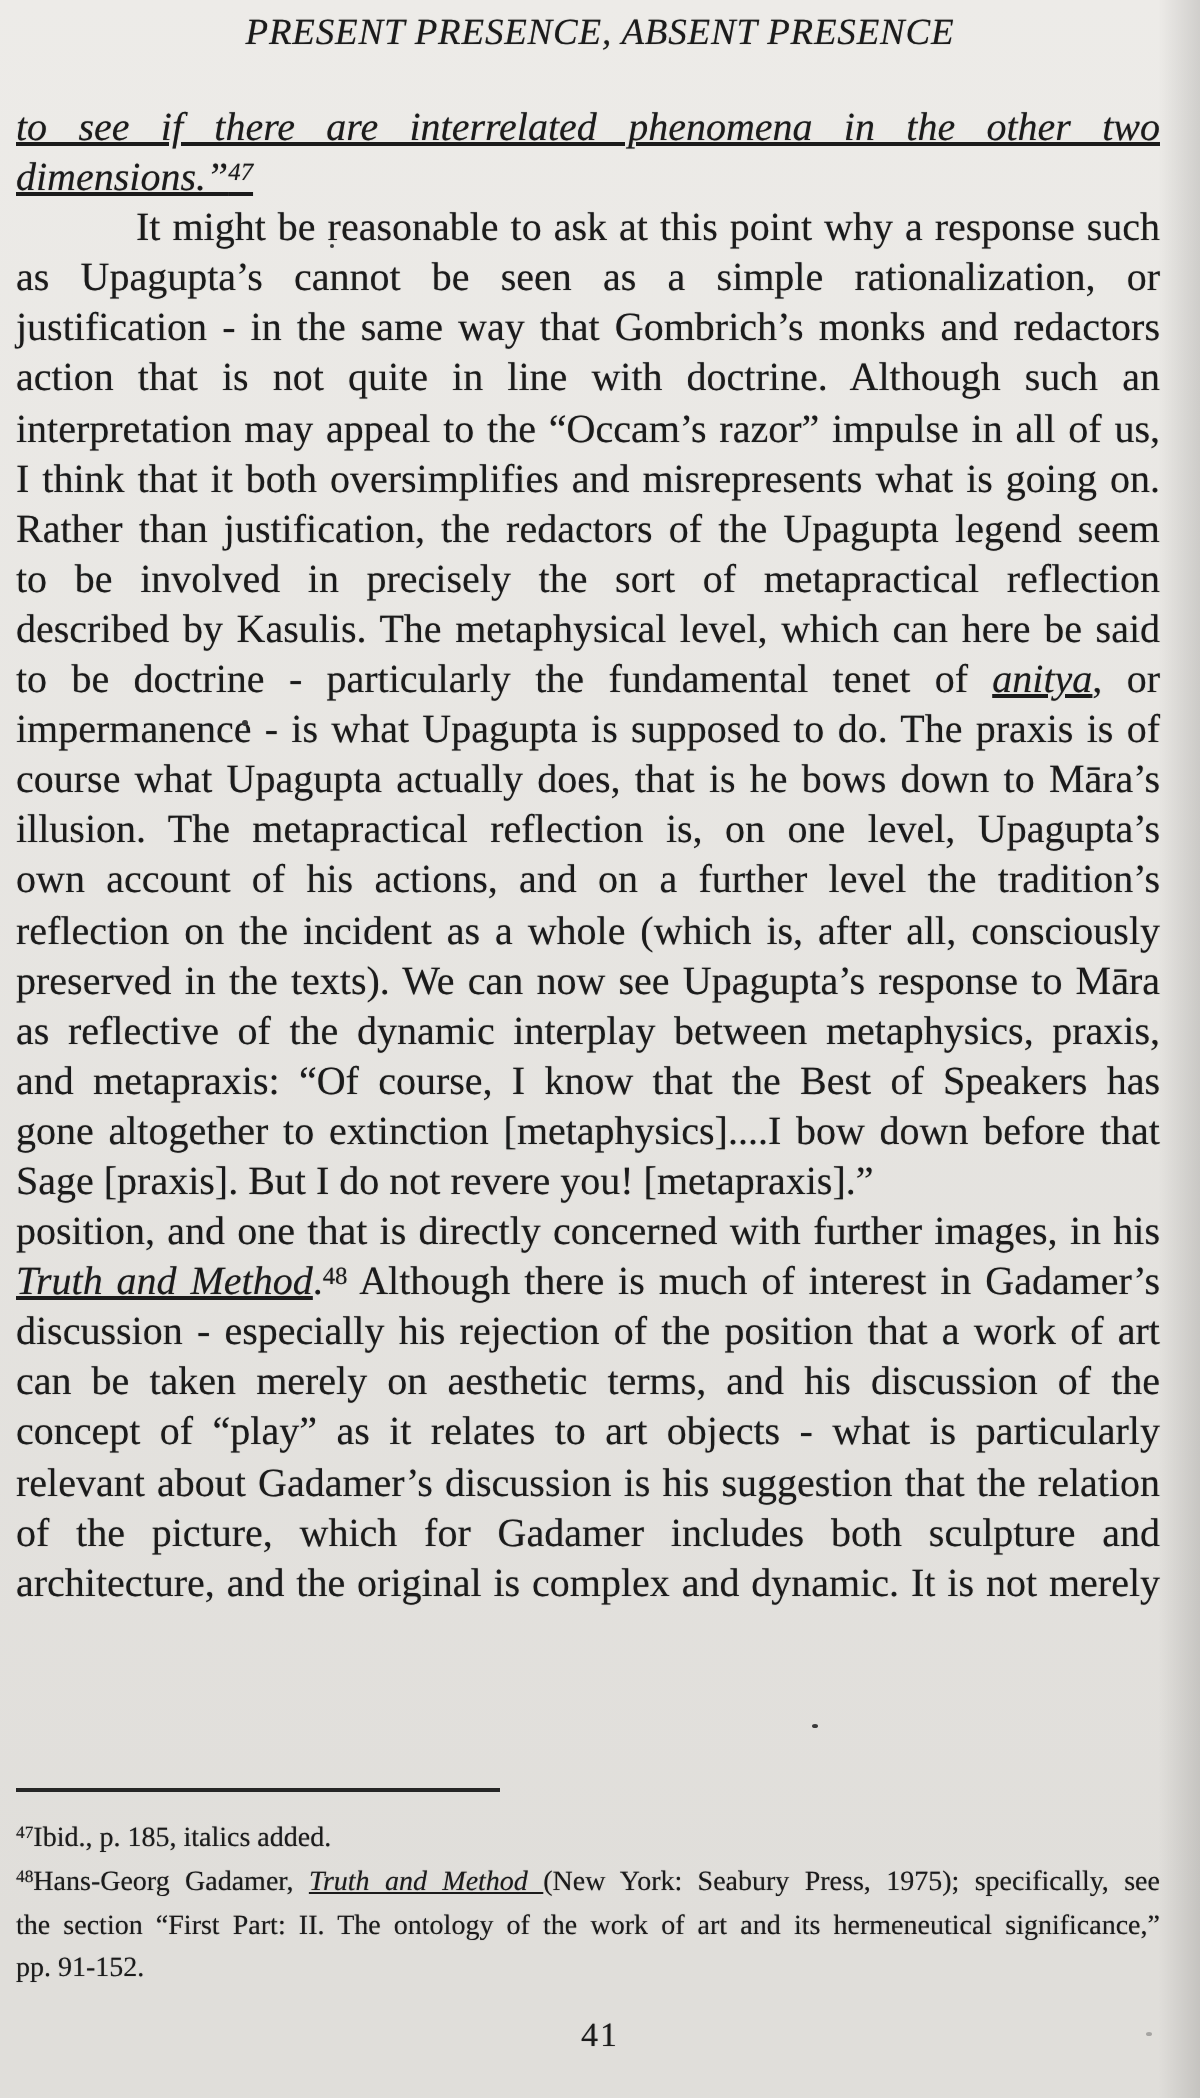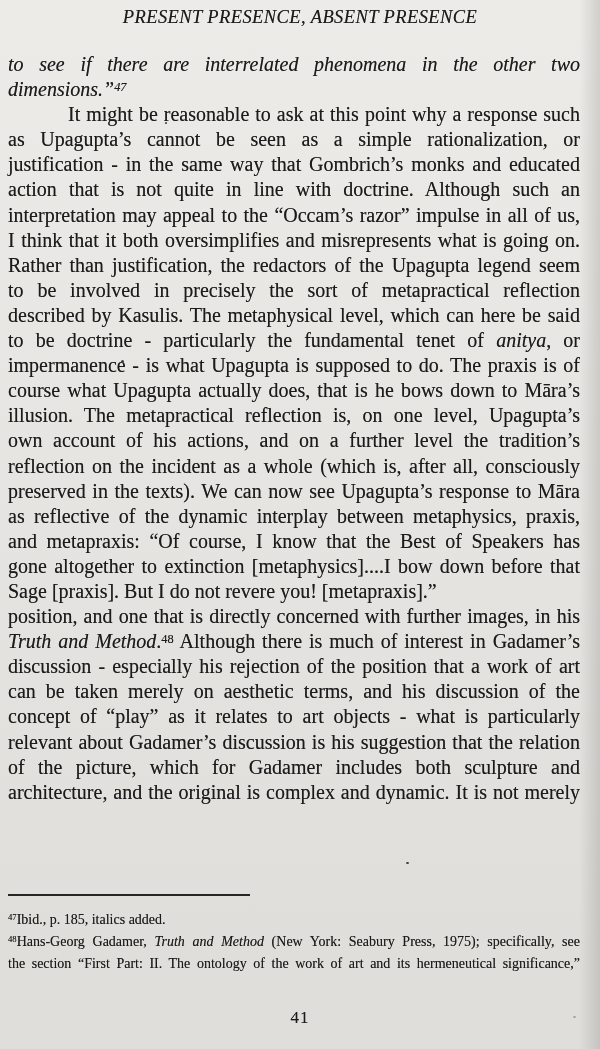--- a/index.html
+++ b/index.html
@@ -40,21 +40,21 @@
     position: absolute;
     top: 909px; left: 8px;
     width: 572px;
     font-size: 14px;
     line-height: 21.8px;
   }
 
   .tline { text-align: left; white-space: normal; }
   .tline.just { text-align: justify; text-align-last: justify; }
   .tline.indent { padding-left: 60px; }
-  .ital { font-style: italic; }
+  .ital { font-style: italic; text-decoration: underline; }
 
   sup {
     font-size: 0.62em;
     line-height: 0;
     position: relative;
     top: -0.42em;
     vertical-align: baseline;
   }
 
   .footnote-rule {
@@ -87,21 +87,21 @@
 
 <div class="page">
 
   <div class="running-header">PRESENT PRESENCE, ABSENT PRESENCE</div>
 
   <div class="body-text">
       <div class="tline just ital"><span class="ital">to see if there are interrelated phenomena in the other two</span></div>
       <div class="tline ital"><span class="ital">dimensions.”</span><sup>47</sup></div>
       <div class="tline just indent"><span>It might be reasonable to ask at this point why a response such</span></div>
       <div class="tline just"><span>as Upagupta’s cannot be seen as a simple rationalization, or</span></div>
-      <div class="tline just"><span>justification - in the same way that Gombrich’s monks and educated</span></div>
+      <div class="tline just"><span>justification - in the same way that Gombrich’s monks and redactors</span></div>
       <div class="tline just"><span>action that is not quite in line with doctrine. Although such an</span></div>
       <div class="tline just"><span>interpretation may appeal to the “Occam’s razor” impulse in all of us,</span></div>
       <div class="tline just"><span>I think that it both oversimplifies and misrepresents what is going on.</span></div>
       <div class="tline just"><span>Rather than justification, the redactors of the Upagupta legend seem</span></div>
       <div class="tline just"><span>to be involved in precisely the sort of metapractical reflection</span></div>
       <div class="tline just"><span>described by Kasulis. The metaphysical level, which can here be said</span></div>
       <div class="tline just"><span>to be doctrine - particularly the fundamental tenet of </span><span class="ital">anitya</span><span>, or</span></div>
       <div class="tline just"><span>impermanence - is what Upagupta is supposed to do. The praxis is of</span></div>
       <div class="tline just"><span>course what Upagupta actually does, that is he bows down to Māra’s</span></div>
       <div class="tline just"><span>illusion. The metapractical reflection is, on one level, Upagupta’s</span></div>
@@ -121,20 +121,21 @@
       <div class="tline just"><span>of the picture, which for Gadamer includes both sculpture and</span></div>
       <div class="tline just"><span>architecture, and the original is complex and dynamic. It is not merely</span></div>
     </div>
 
   <div class="footnote-rule"></div>
 
   <div class="footnotes">
       <div class="tline"><sup>47</sup><span>Ibid., p. 185, italics added.</span></div>
       <div class="tline just"><sup>48</sup><span>Hans-Georg Gadamer, </span><span class="ital">Truth and Method </span><span>(New York: Seabury Press, 1975); specifically, see</span></div>
       <div class="tline just"><span>the section “First Part: II. The ontology of the work of art and its hermeneutical significance,”</span></div>
+      <div class="tline"><span>pp. 91-152.</span></div>
     </div>
 
   <div class="page-number">41</div>
 
   <div class="speck speck-1"></div>
   <div class="speck speck-2"></div>
   <div class="speck speck-3"></div>
   <div class="speck speck-4"></div>
 
 </div>

